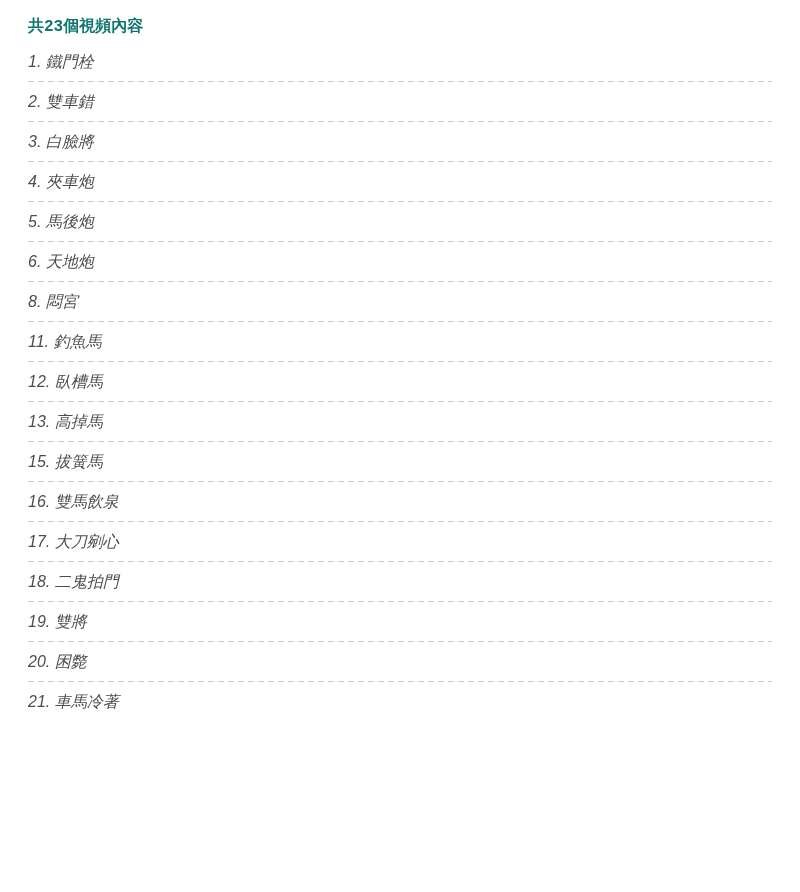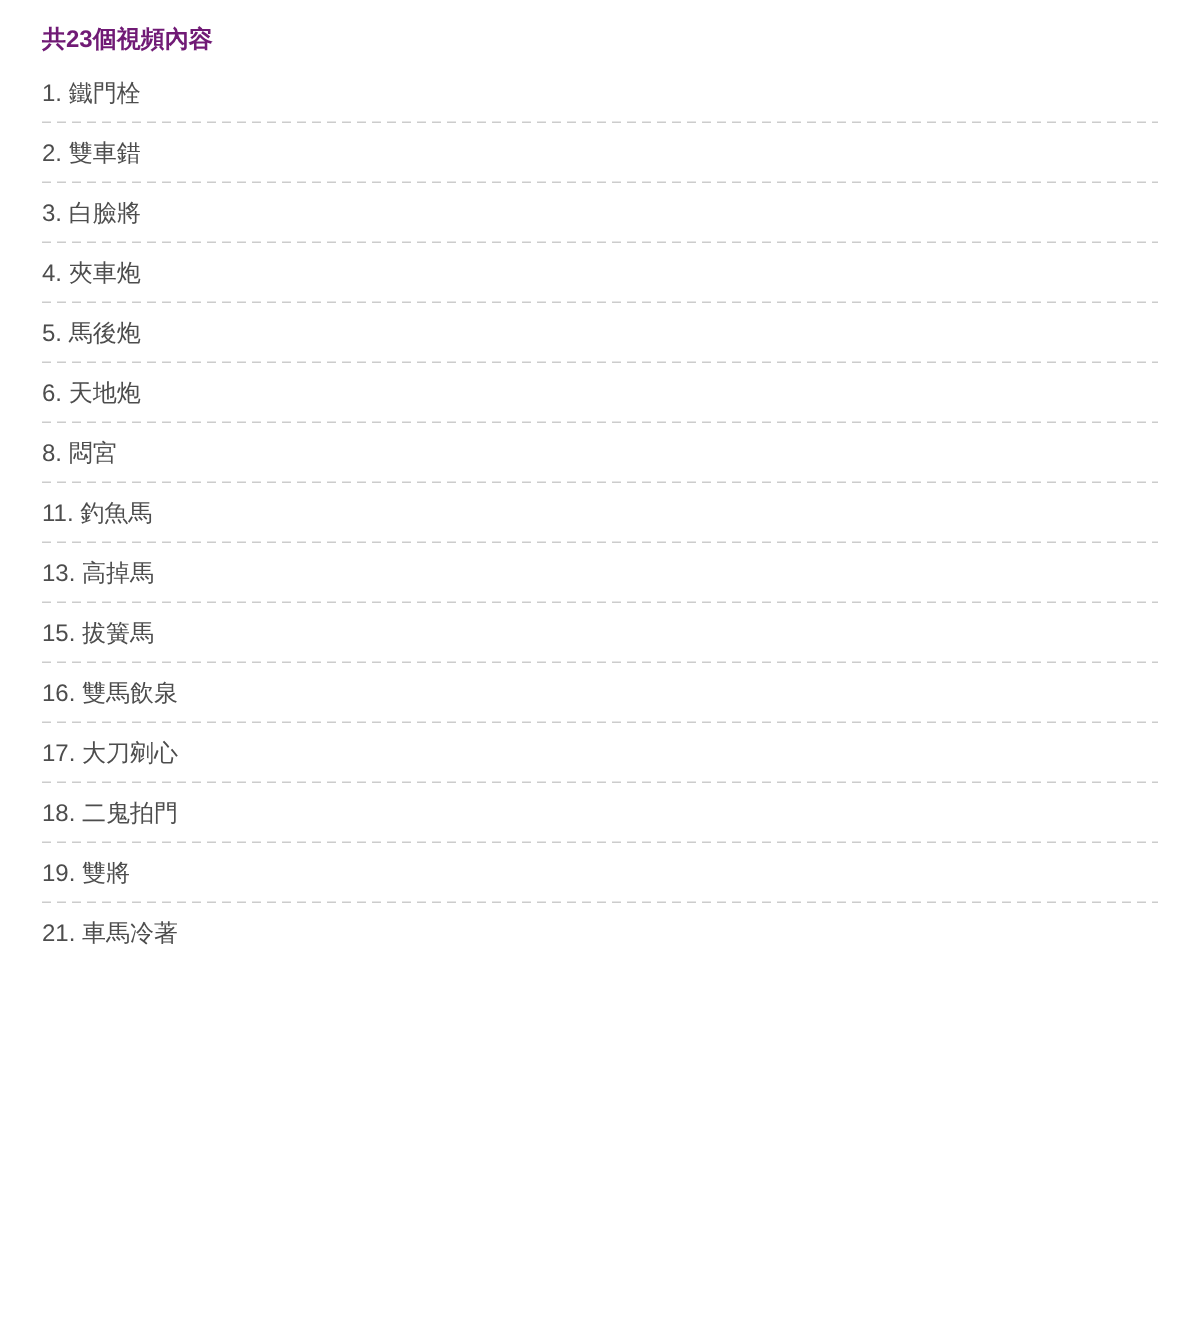--- a/index.html
+++ b/index.html
@@ -16,35 +16,37 @@
   .container {
     padding: 16px 28px 0 28px;
     width: 744px;
     box-sizing: content-box;
   }
   .list-header {
     margin: 0 0 4px 0;
     font-size: 16px;
     line-height: 22px;
     font-weight: 700;
-    color: #701a75;
+    color: #0f766e;
+    font-family: Liberation Mono, monospace;
   }
   ul.video-list {
     list-style: none;
     margin: 0;
     padding: 0;
   }
   ul.video-list li {
     position: relative;
     height: 40px;
     display: flex;
     align-items: center;
     font-size: 16px;
     color: #4d4d4d;
     cursor: pointer;
+    font-style: italic;
   }
   ul.video-list li::after {
     content: "";
     position: absolute;
     left: 0;
     right: 0;
     bottom: 0;
     height: 1px;
     background: repeating-linear-gradient(to right,
       #cccccc 0, #cccccc 6px,
@@ -61,21 +63,23 @@
   <h2 class="list-header">共23個視頻內容</h2>
   <ul class="video-list">
     <li>1. 鐵門栓</li>
     <li>2. 雙車錯</li>
     <li>3. 白臉將</li>
     <li>4. 夾車炮</li>
     <li>5. 馬後炮</li>
     <li>6. 天地炮</li>
     <li>8. 悶宮</li>
     <li>11. 釣魚馬</li>
+    <li>12. 臥槽馬</li>
     <li>13. 高掉馬</li>
     <li>15. 拔簧馬</li>
     <li>16. 雙馬飲泉</li>
     <li>17. 大刀剜心</li>
     <li>18. 二鬼拍門</li>
     <li>19. 雙將</li>
+    <li>20. 困斃</li>
     <li>21. 車馬冷著</li>
   </ul>
 </div>
 
 </body></html>

